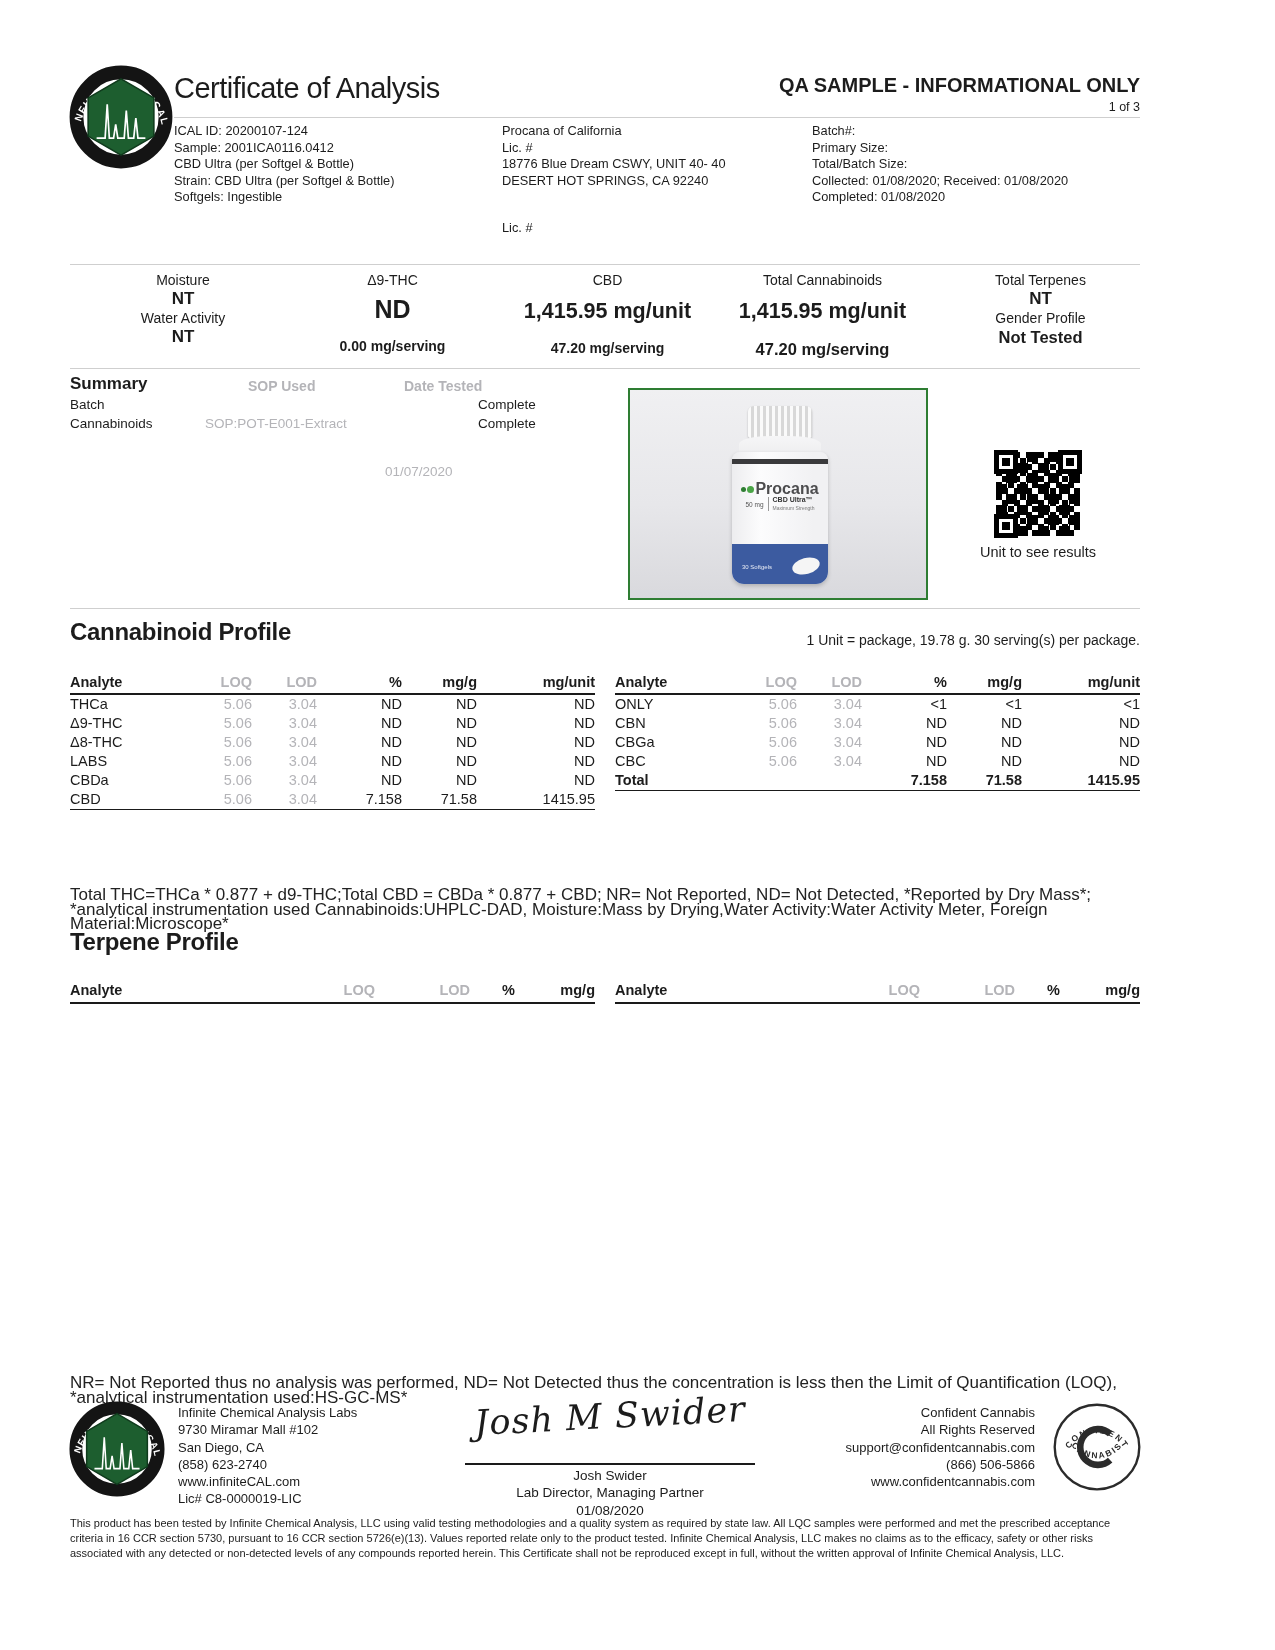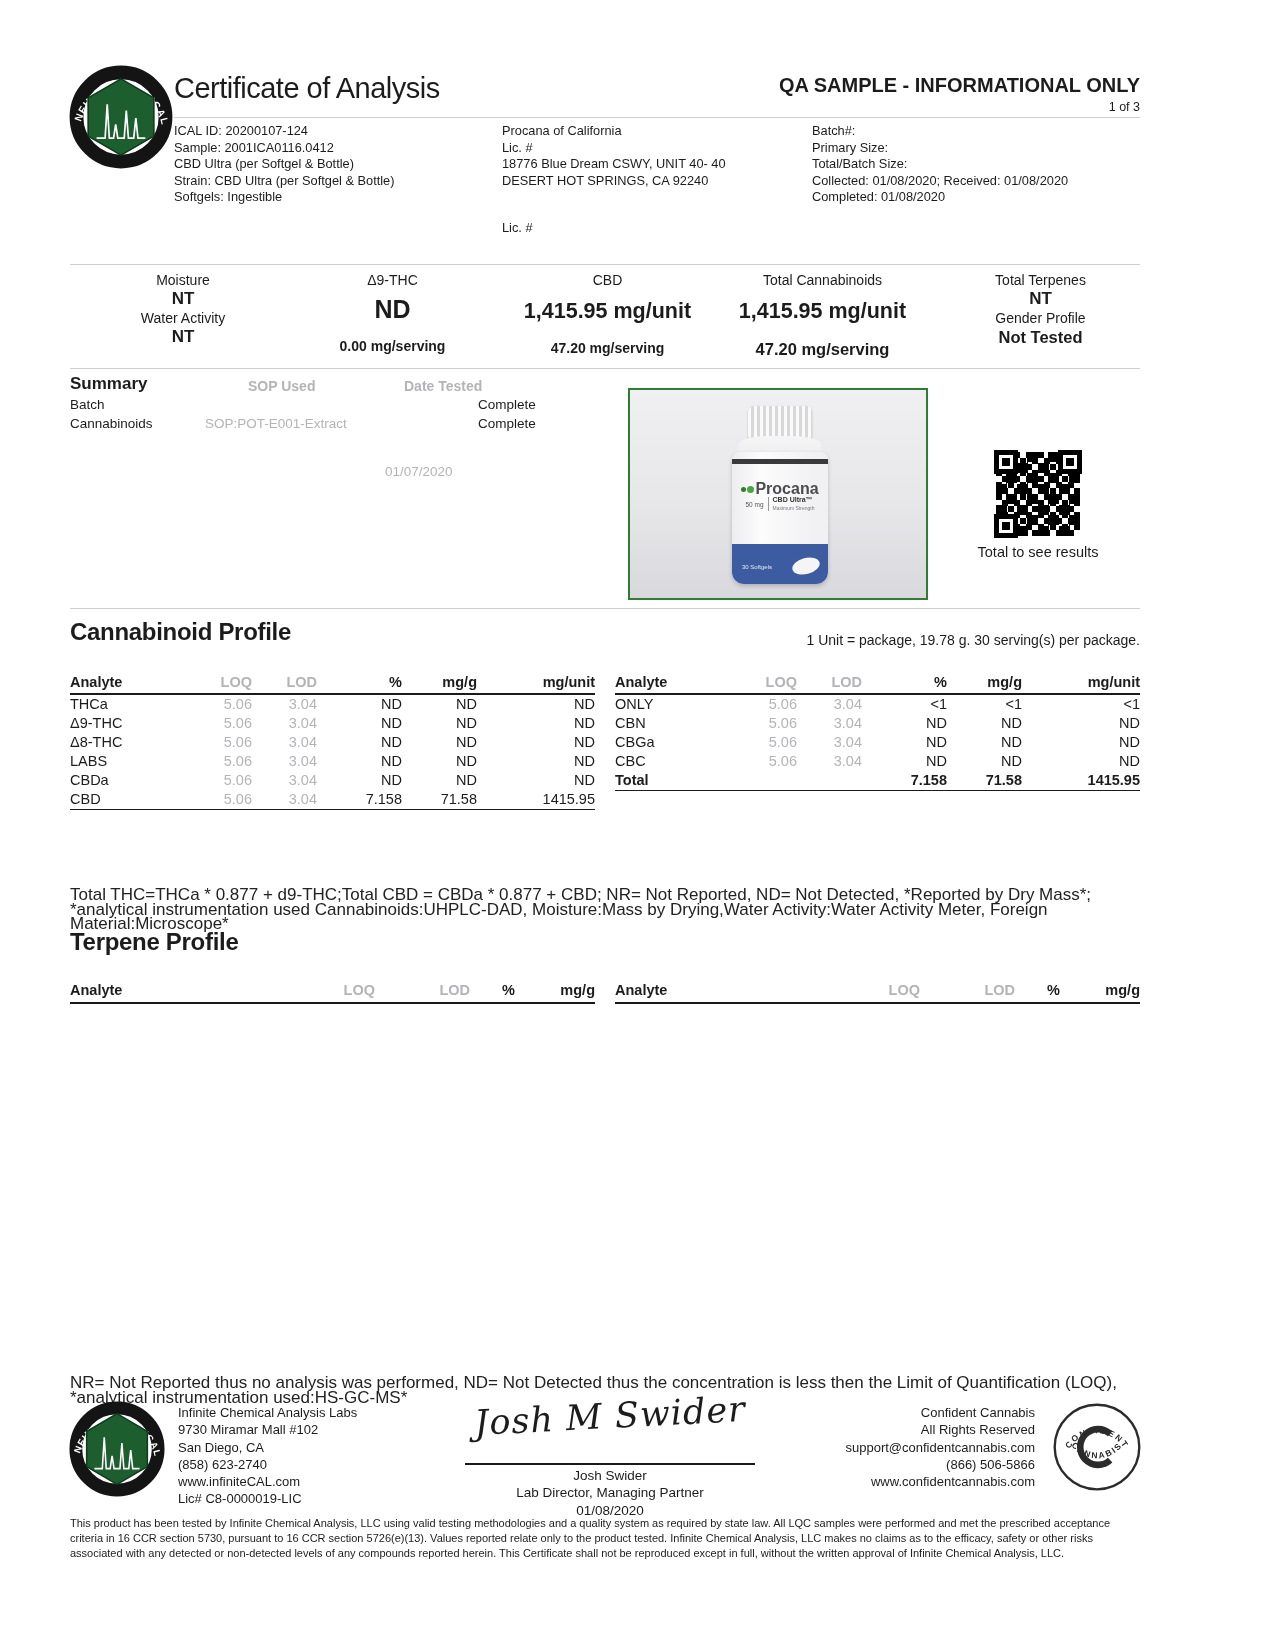--- a/index.html
+++ b/index.html
@@ -189,21 +189,21 @@
         </div>
       </div>
     </div>
   </div>
 
   <div class="qr">
     <div class="finder" style="left:-2px; top:-2px;"></div>
     <div class="finder" style="right:-2px; top:-2px;"></div>
     <div class="finder" style="left:-2px; bottom:-2px;"></div>
   </div>
-  <div class="abs scan-text">Total to see results</div>
+  <div class="abs scan-text">Unit to see results</div>
 
   <div class="hr" style="left:70px; top:608px; width:1070px;"></div>
 
   <div class="abs sec-title" style="left:70px; top:618px;">Cannabinoid Profile</div>
   <div class="abs unit-note">1 Unit = package, 19.78 g.  30 serving(s) per package.</div>
 
   <table class="abs ctable" style="left:70px; top:672px; width:525px;">
     <colgroup>
         <col style="width:120px">
         <col style="width:62px">

